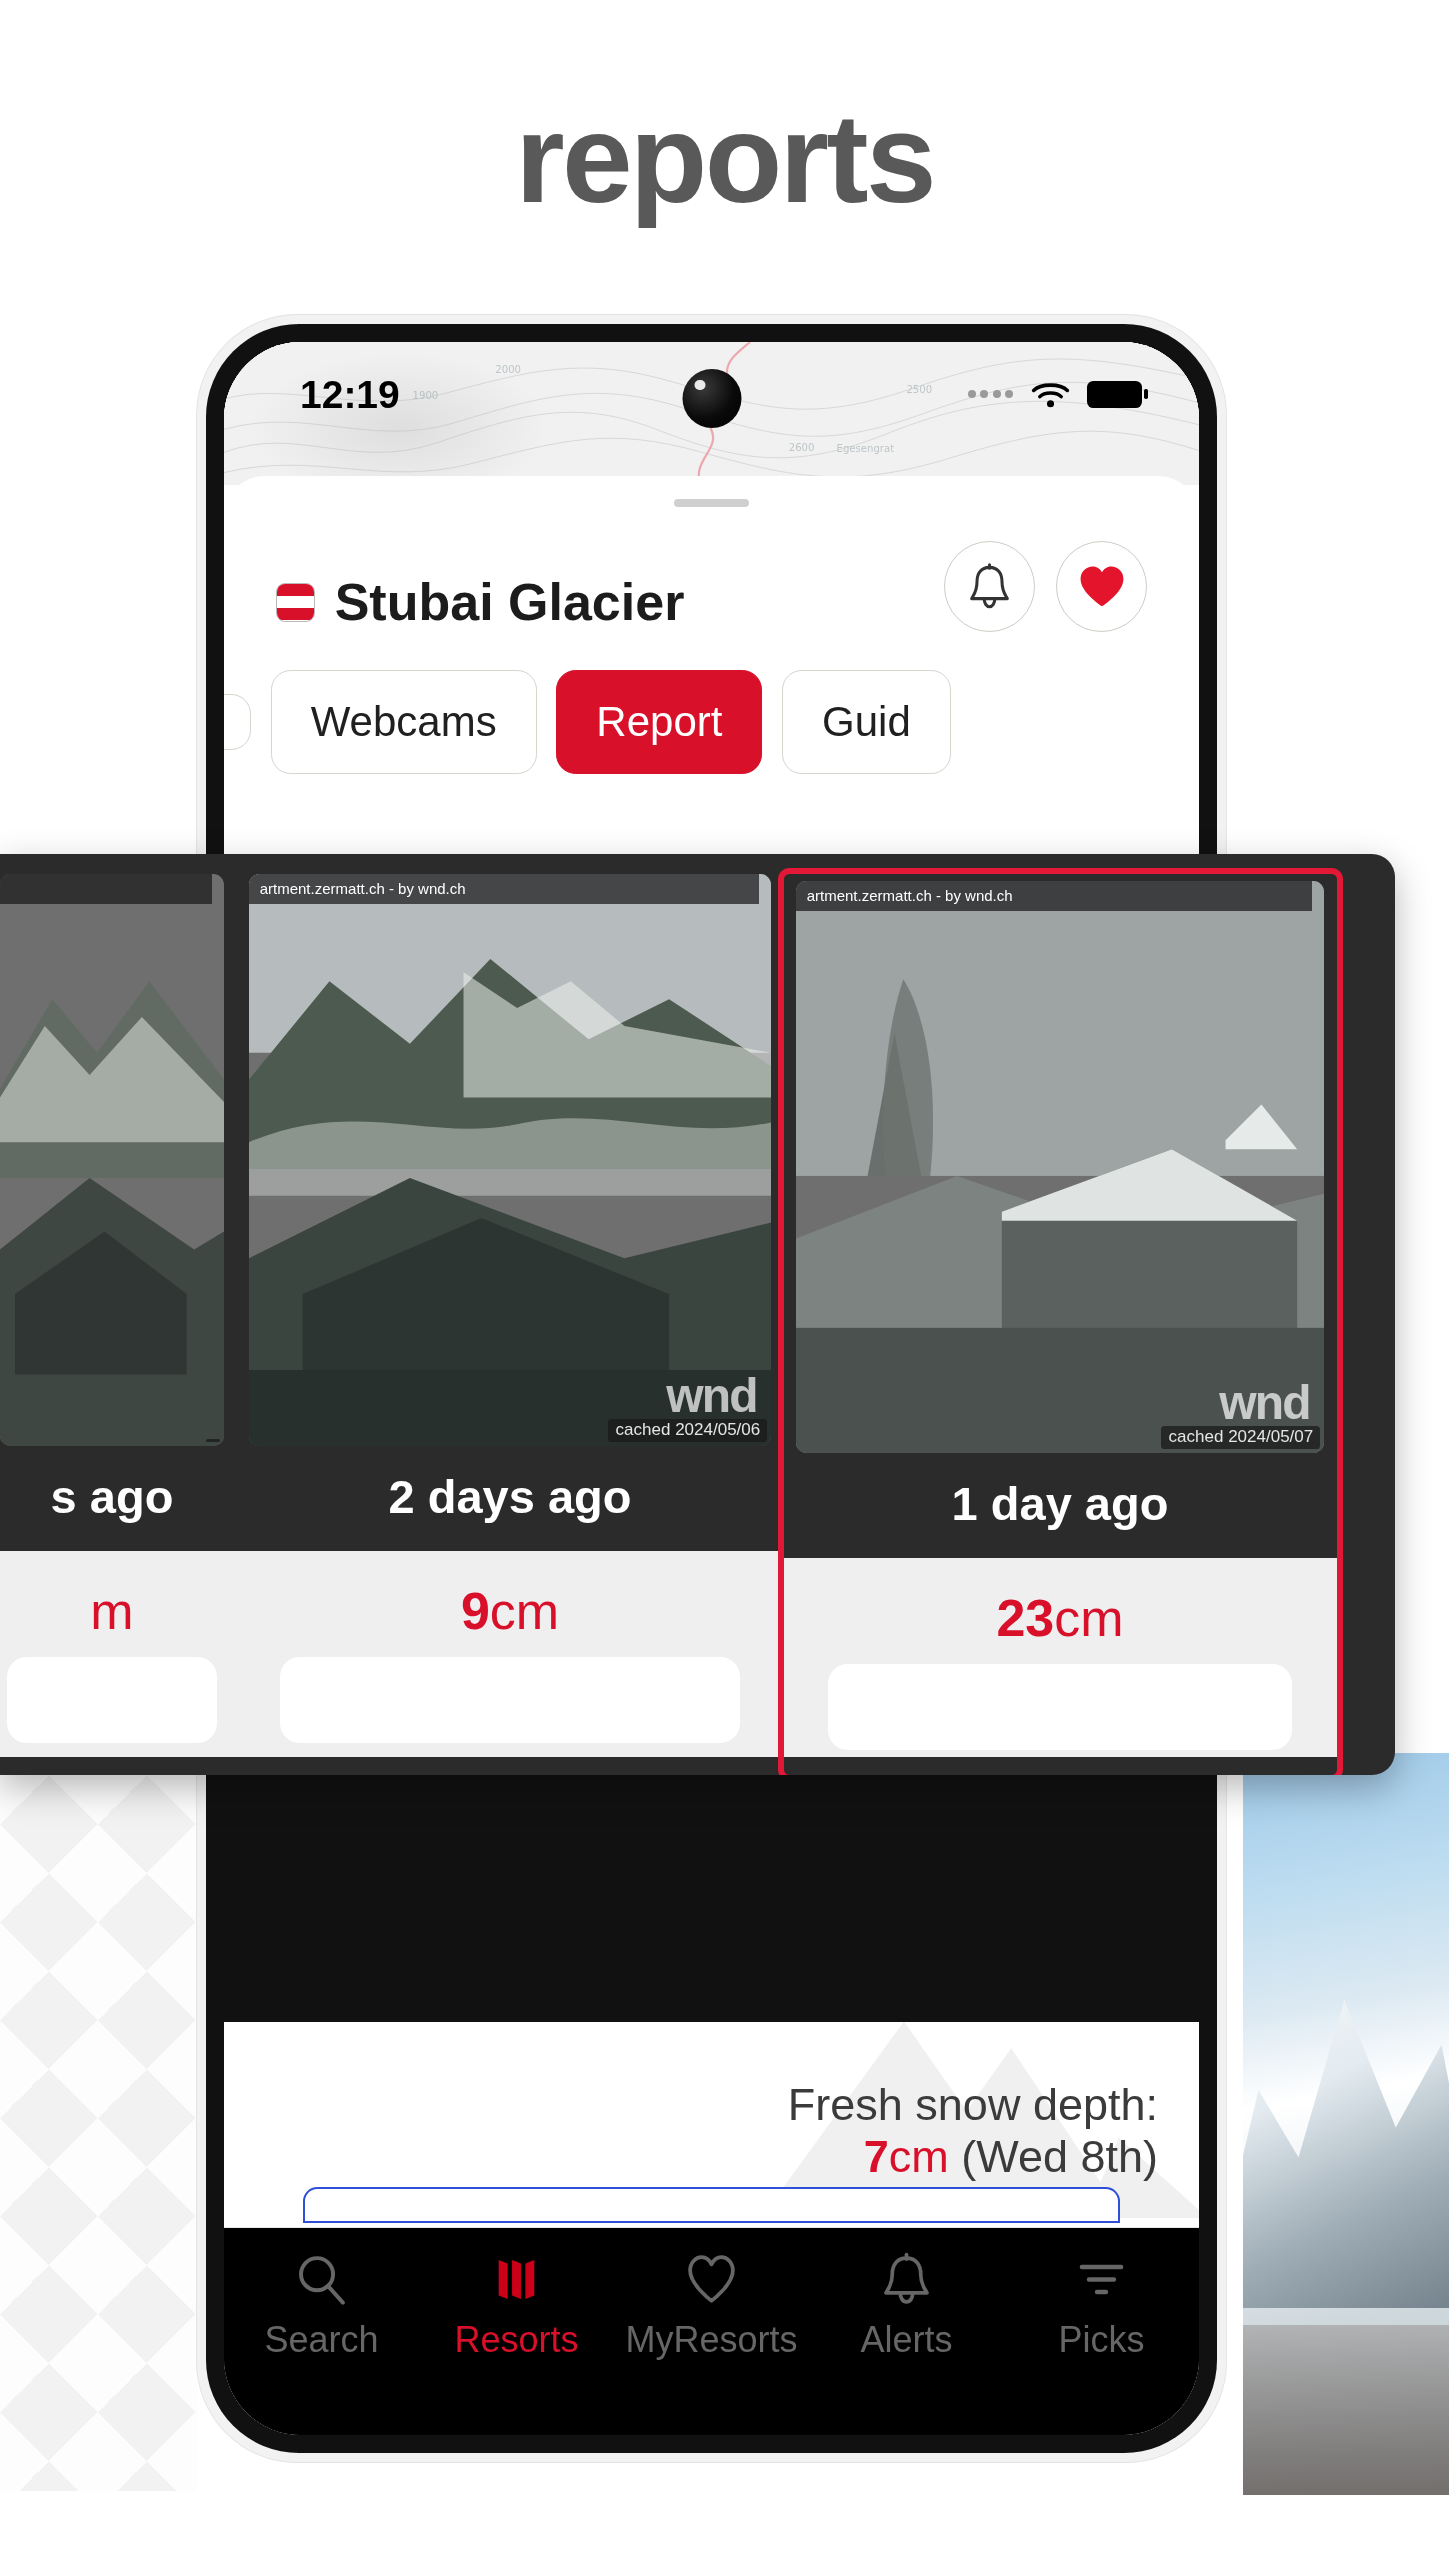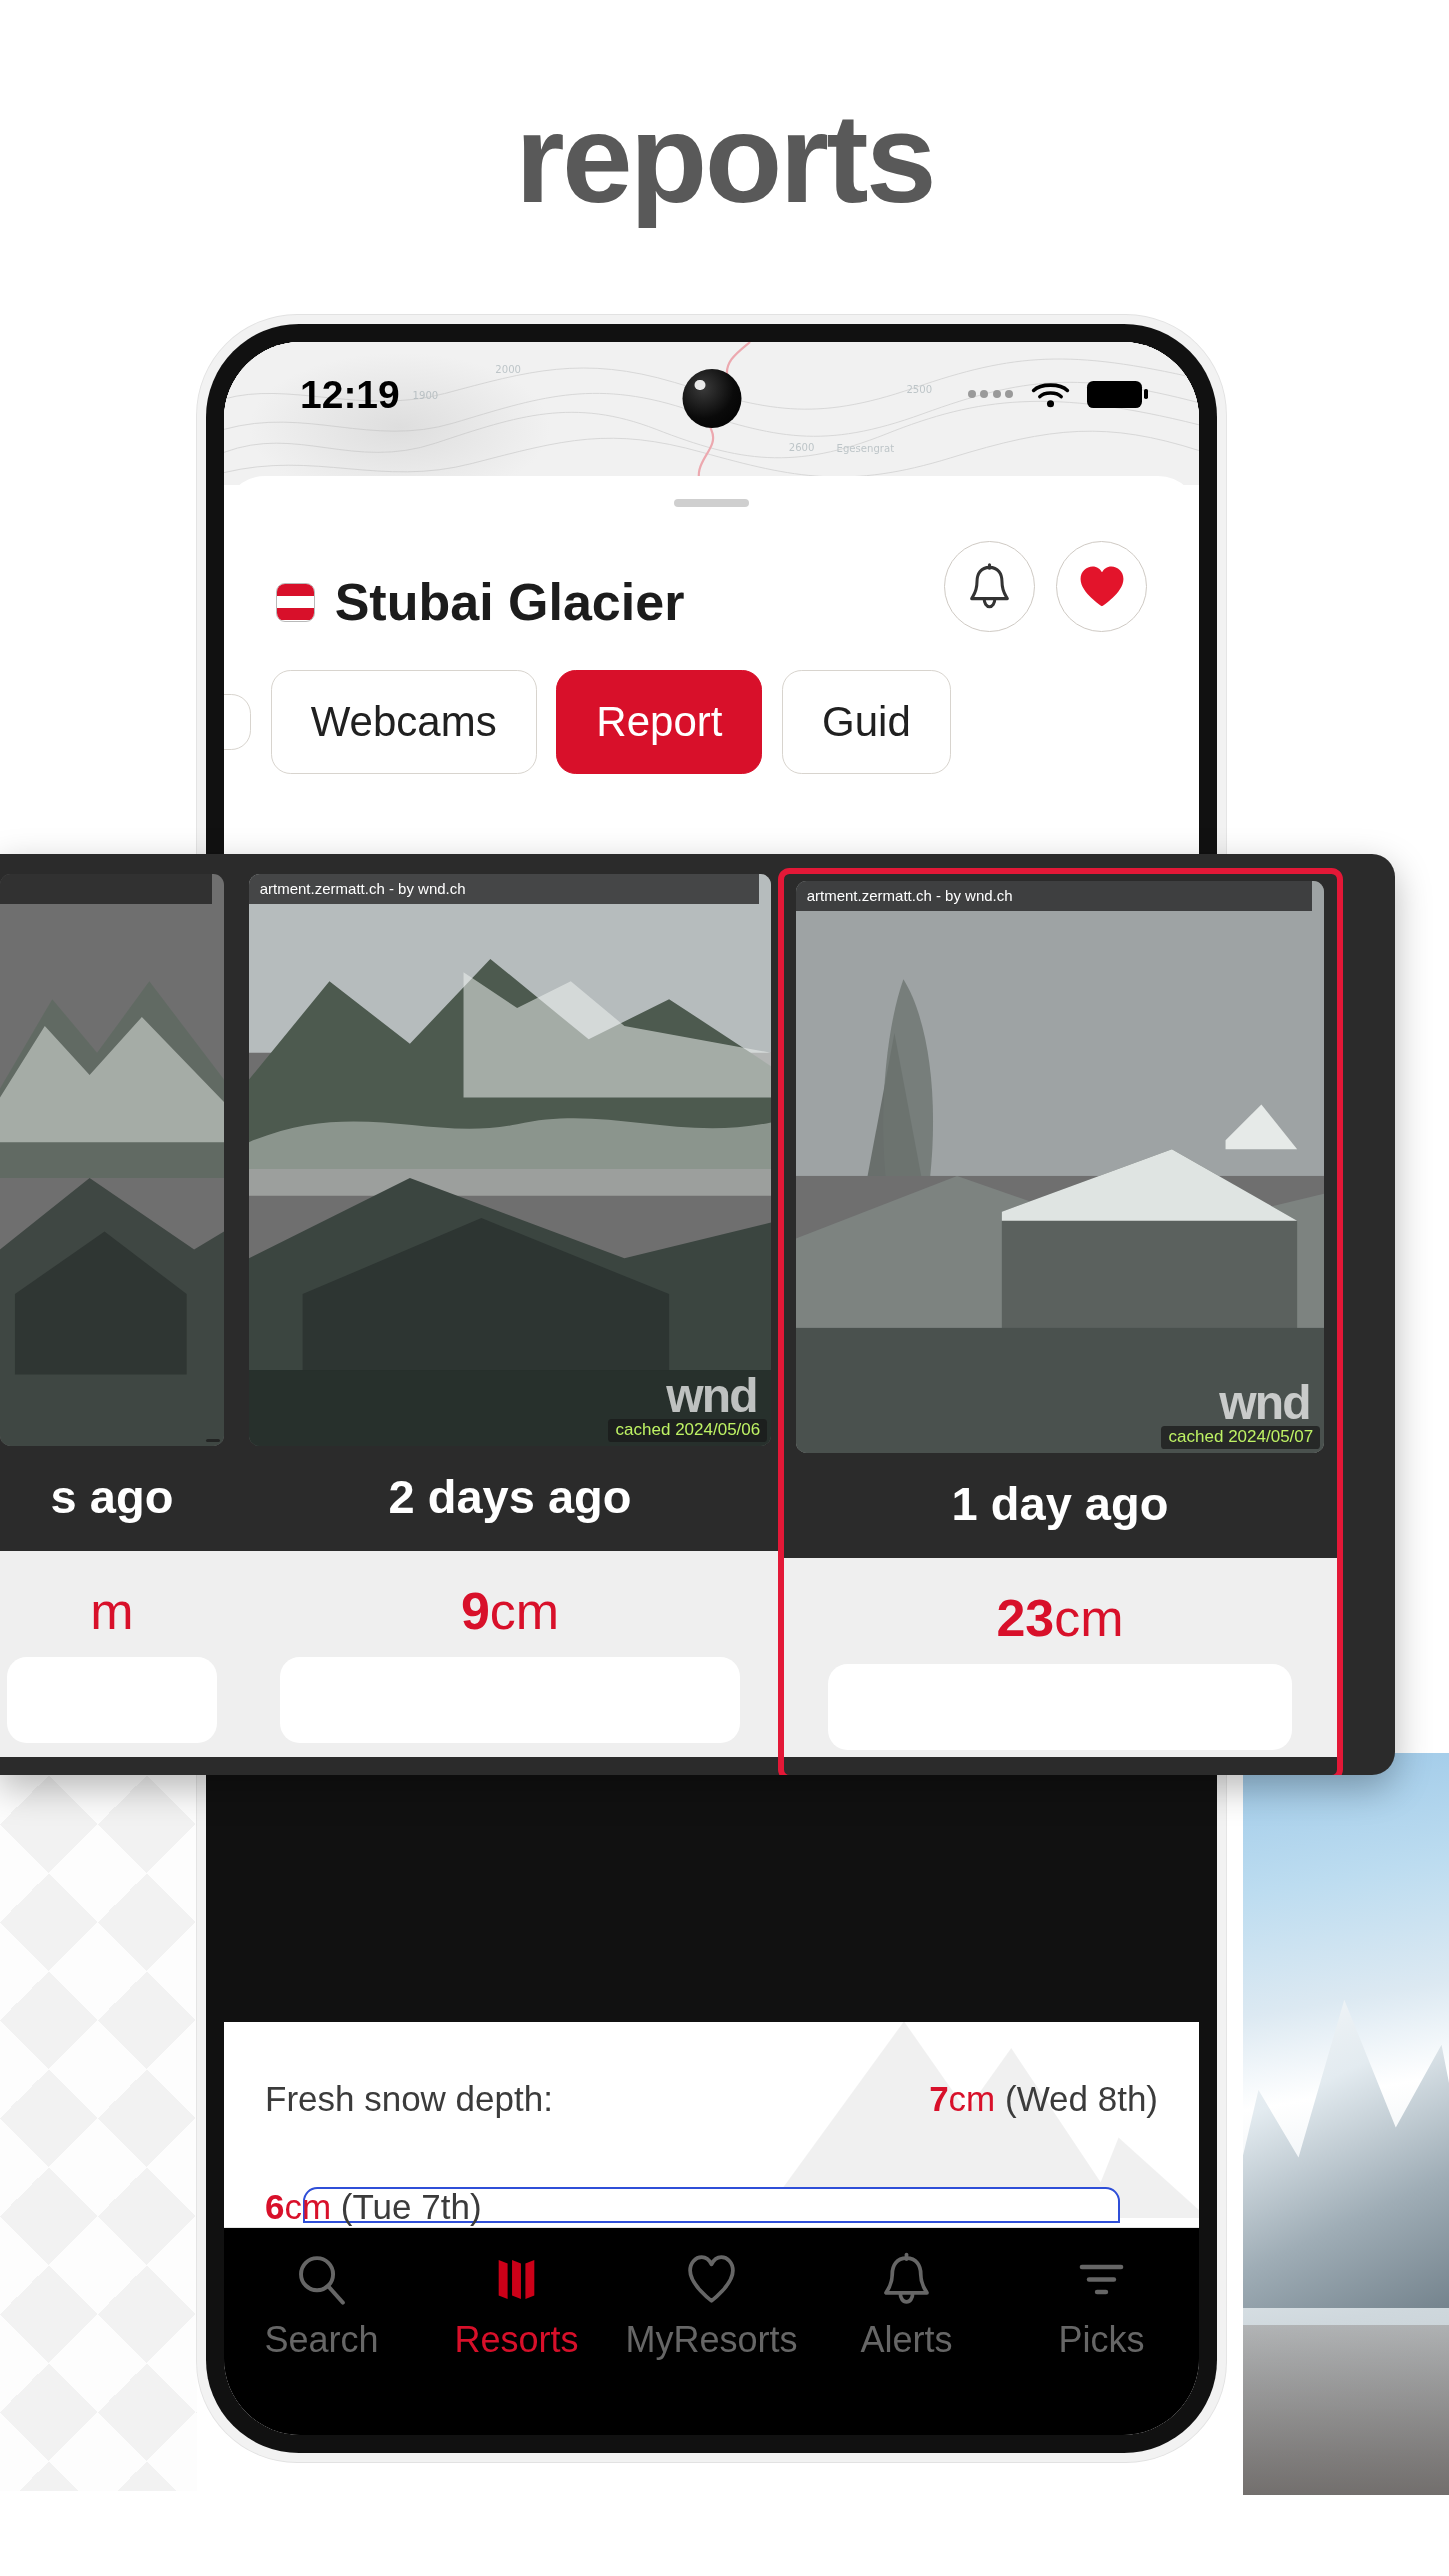--- a/index.html
+++ b/index.html
@@ -167,22 +167,22 @@
     position:absolute; left:0; right:0; top:1546px; bottom:208px;
     background:#fff; overflow:hidden; z-index:2;
   }
   .mountain-wm{
     position:absolute; right:-9px; bottom:9px; width:465px; height:304px;
     opacity:.10;
   }
   .row{
     display:flex; align-items:flex-end;
     padding:0 41px;
-    font-size:35px; color:#3b3b3b;
-    position:relative; z-index:2;
+    font-size:45px; color:#3b3b3b;
+    position:relative; z-index:2;flex-direction:column;
   }
   .row .label{ flex:1 1 auto; }
   .row .value{ text-align:right; white-space:nowrap; }
   .red{ color:#d8102a; font-weight:bold; }
   .unit{ color:#d8102a; font-weight:normal; }
   .r1{ margin-top:57px; }
   .r2{ margin-top:68px; }
   .blue-box{
     position:absolute; left:79px; right:79px; bottom:3.6px; height:36px;
     border:2.2px solid #2f4fd8; border-radius:14.3px 14.3px 0 0; background:#fff;
@@ -223,21 +223,21 @@
     background:#6f6f6f;
   }
   .cam-src{
     position:absolute; left:0; top:0; right:12px; height:30px;
     background:rgba(25,25,25,.72);
     color:#fff; font-size:15px; line-height:30px; padding-left:10.7px;
     white-space:nowrap; overflow:hidden; z-index:3;
   }
   .cam-cached{
     position:absolute; right:3.6px; bottom:3.6px;
-    background:rgba(25,25,25,.72); color:#bef264;
+    background:rgba(25,25,25,.72); color:#e5e5e5;
     font-size:17px; padding:1.8px 7.2px; border-radius:3.6px; z-index:3;
   }
   .wnd-wm{
     position:absolute; right:14.3px; bottom:23px; z-index:2;
     color:rgba(255,255,255,.7); font-size:48px; font-weight:bold; letter-spacing:-1.8px;
   }
   .cam-when{
     text-align:center; color:#fff; font-size:47px; font-weight:bold;
     padding:23px 0 27px;
   }

